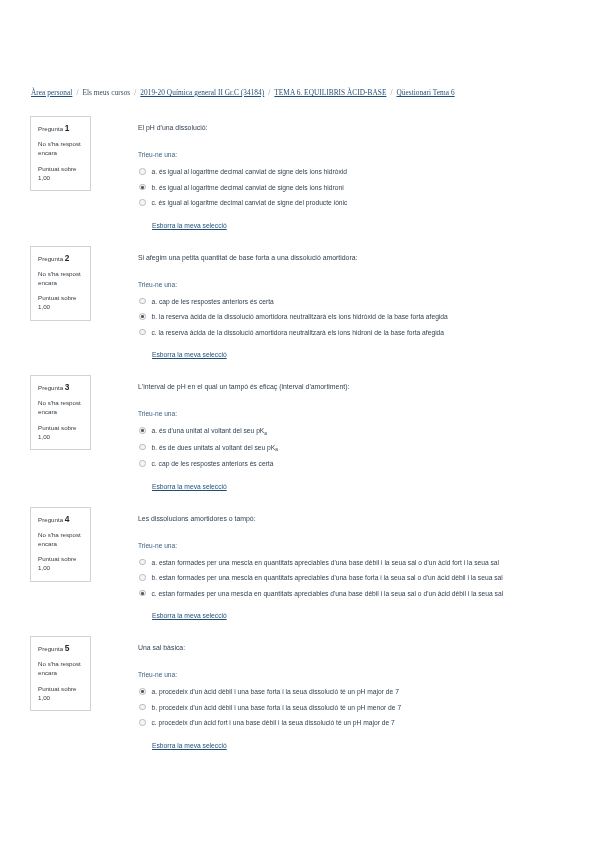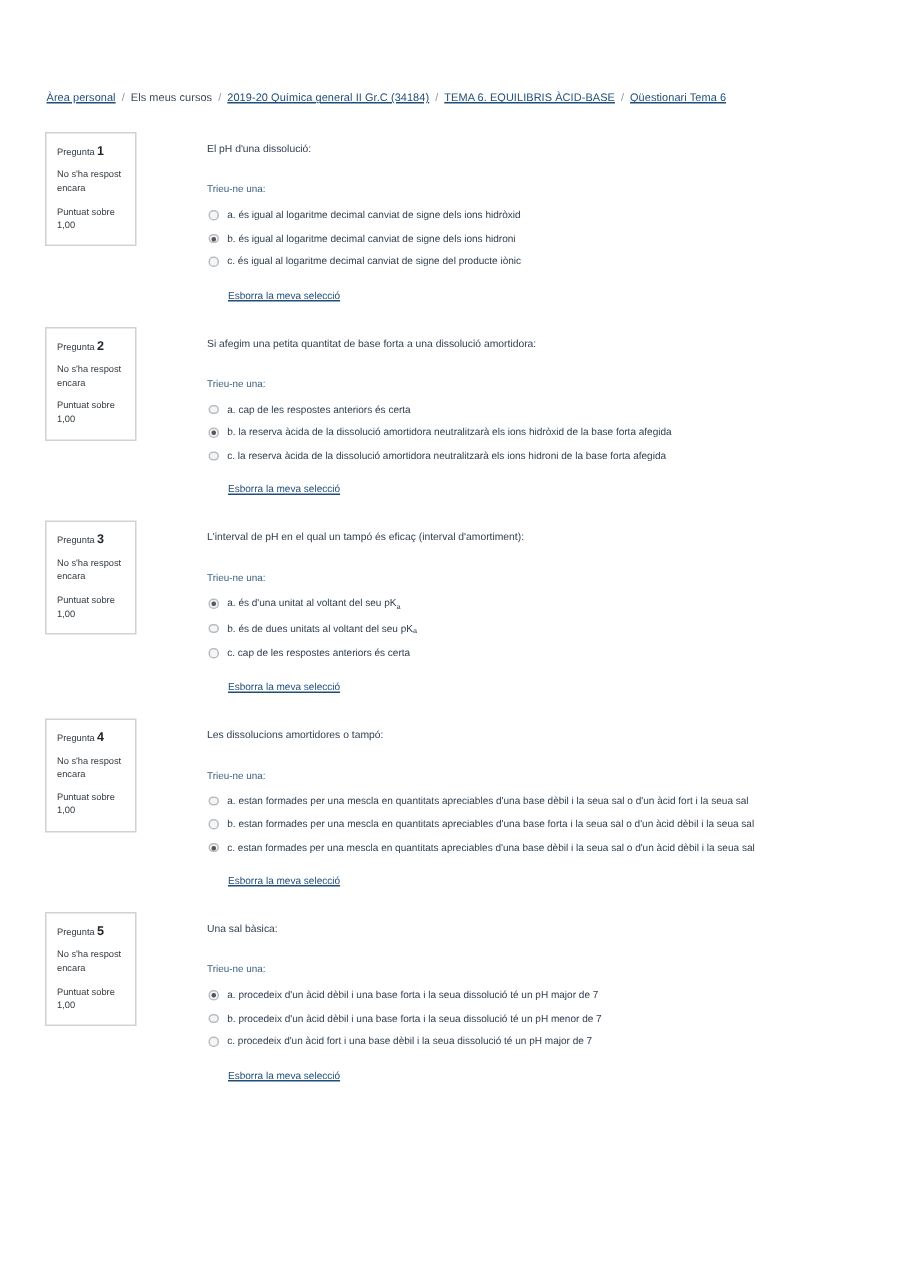--- a/index.html
+++ b/index.html
@@ -11,25 +11,26 @@
   body {
     width: 599px;
     height: 848px;
     font-family: "Liberation Sans", sans-serif;
     color: #2b3a4a;
     overflow: hidden;
   }
 
   
   .breadcrumb {
-    padding: 60px 0 0 31px;
+    padding: 88px 0 0 31px;
     font-size: 7.3px;
     line-height: 10px;
     white-space: nowrap;
     letter-spacing: .05px;
+    font-family: Liberation Serif, serif;
   }
   .crumb-link {
     color: #1f4e79;
     text-decoration: underline;
     cursor: pointer;
   }
   .crumb-text {
     color: #3a4a5a;
     text-decoration: none;
   }

